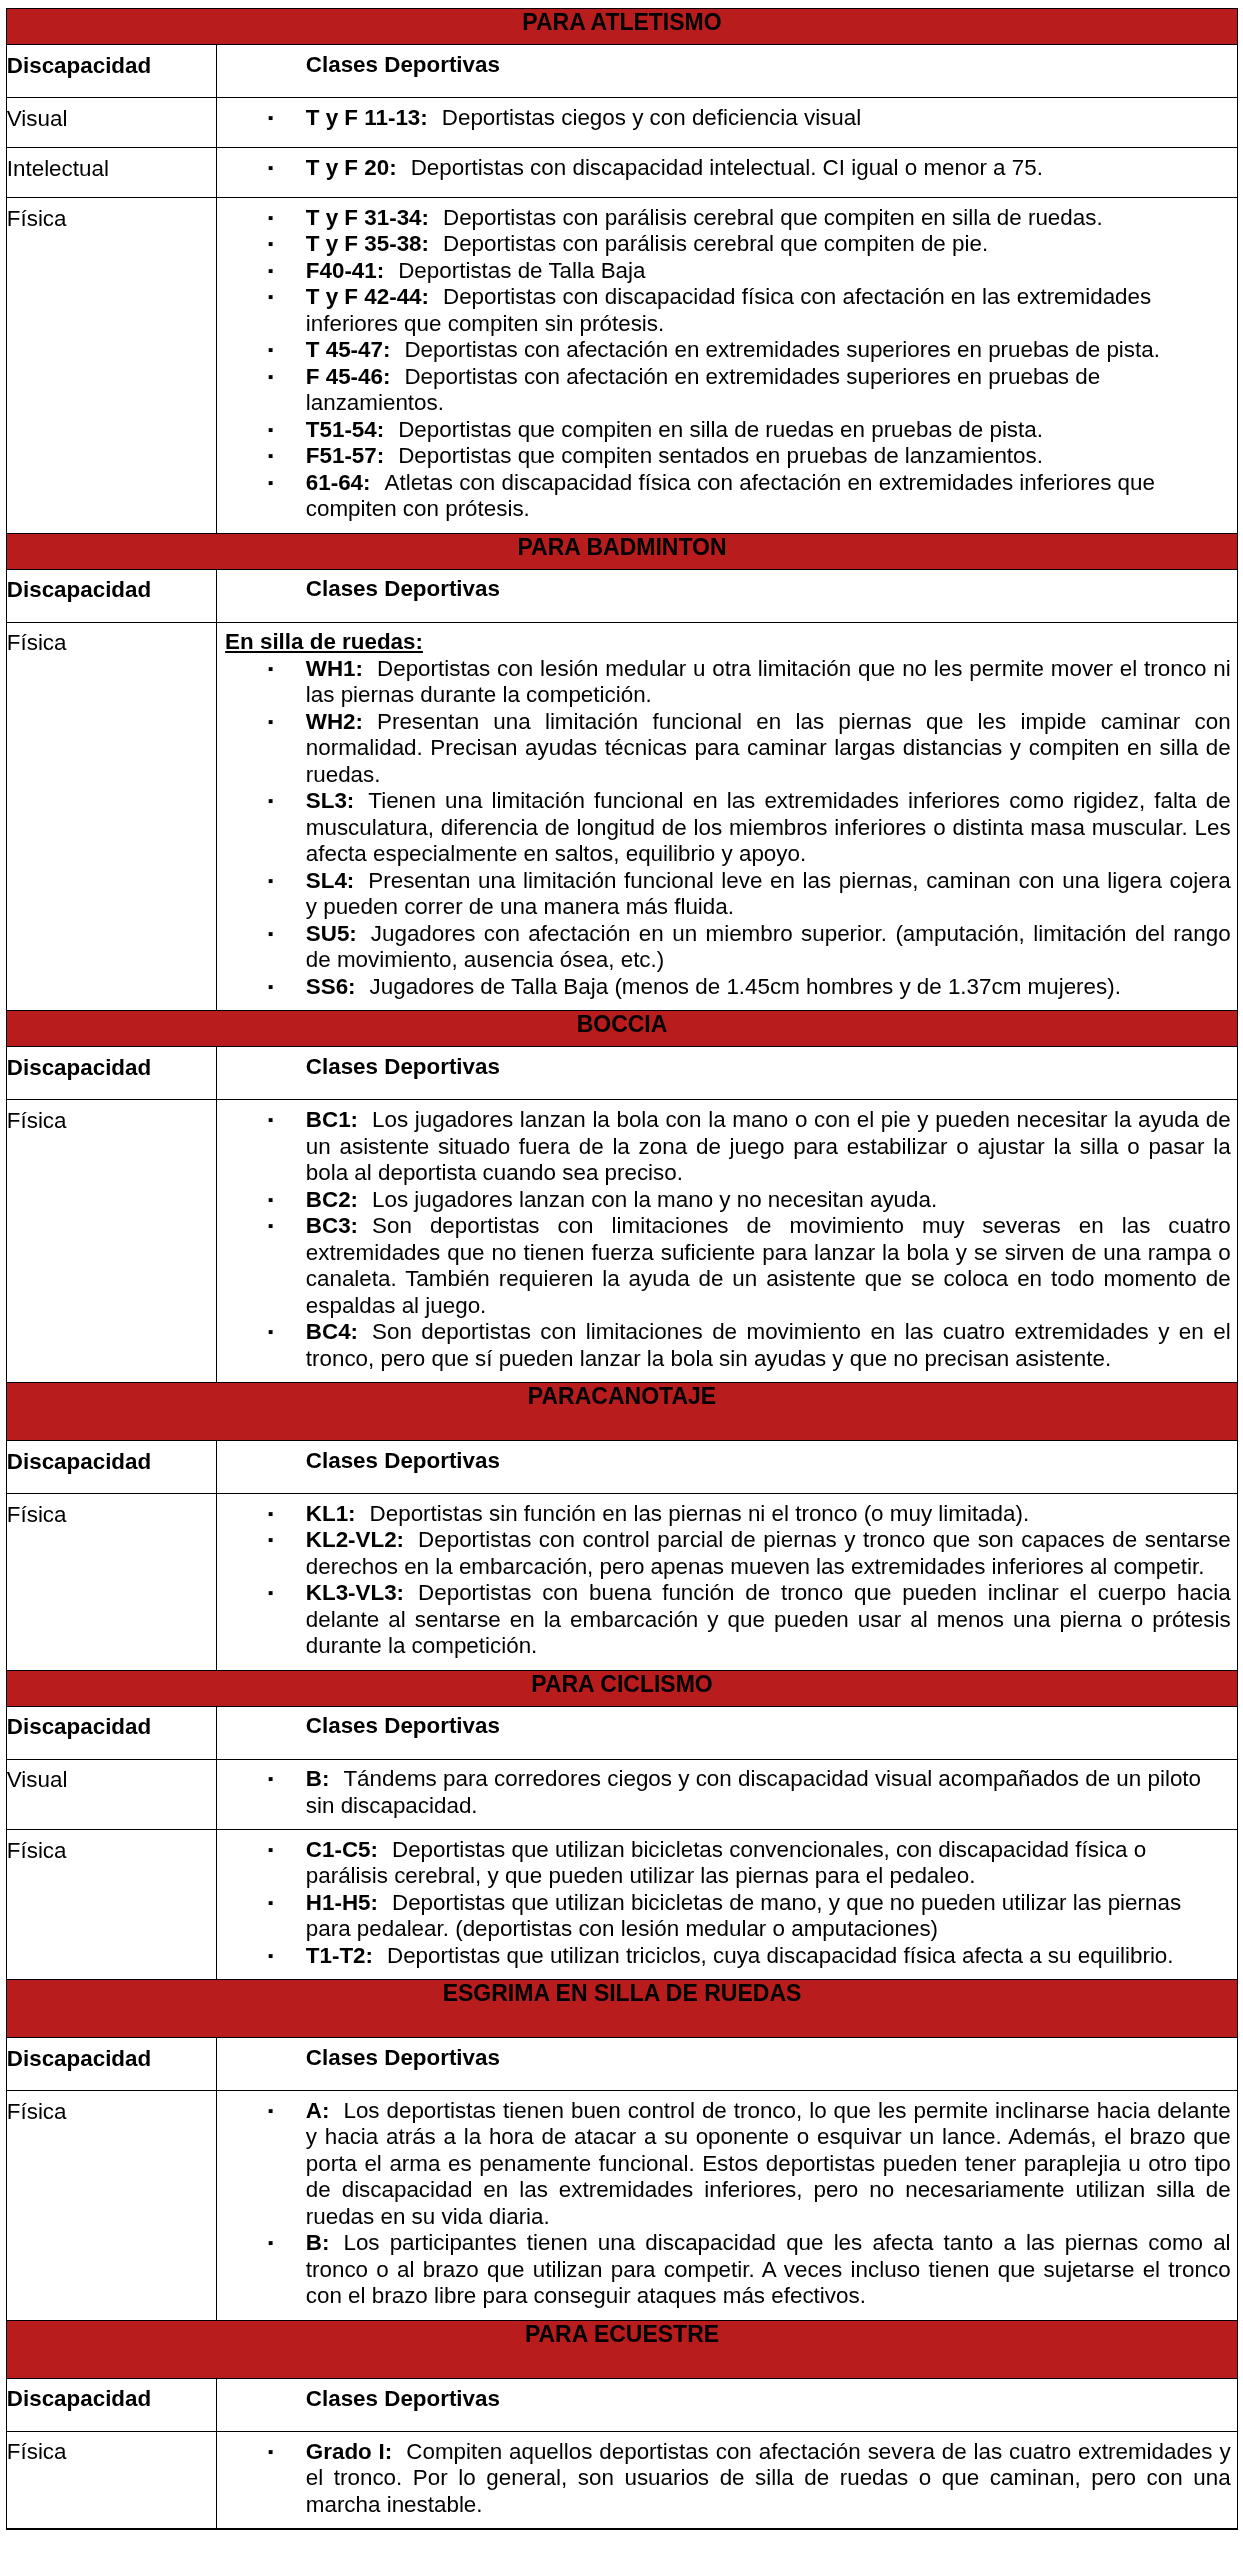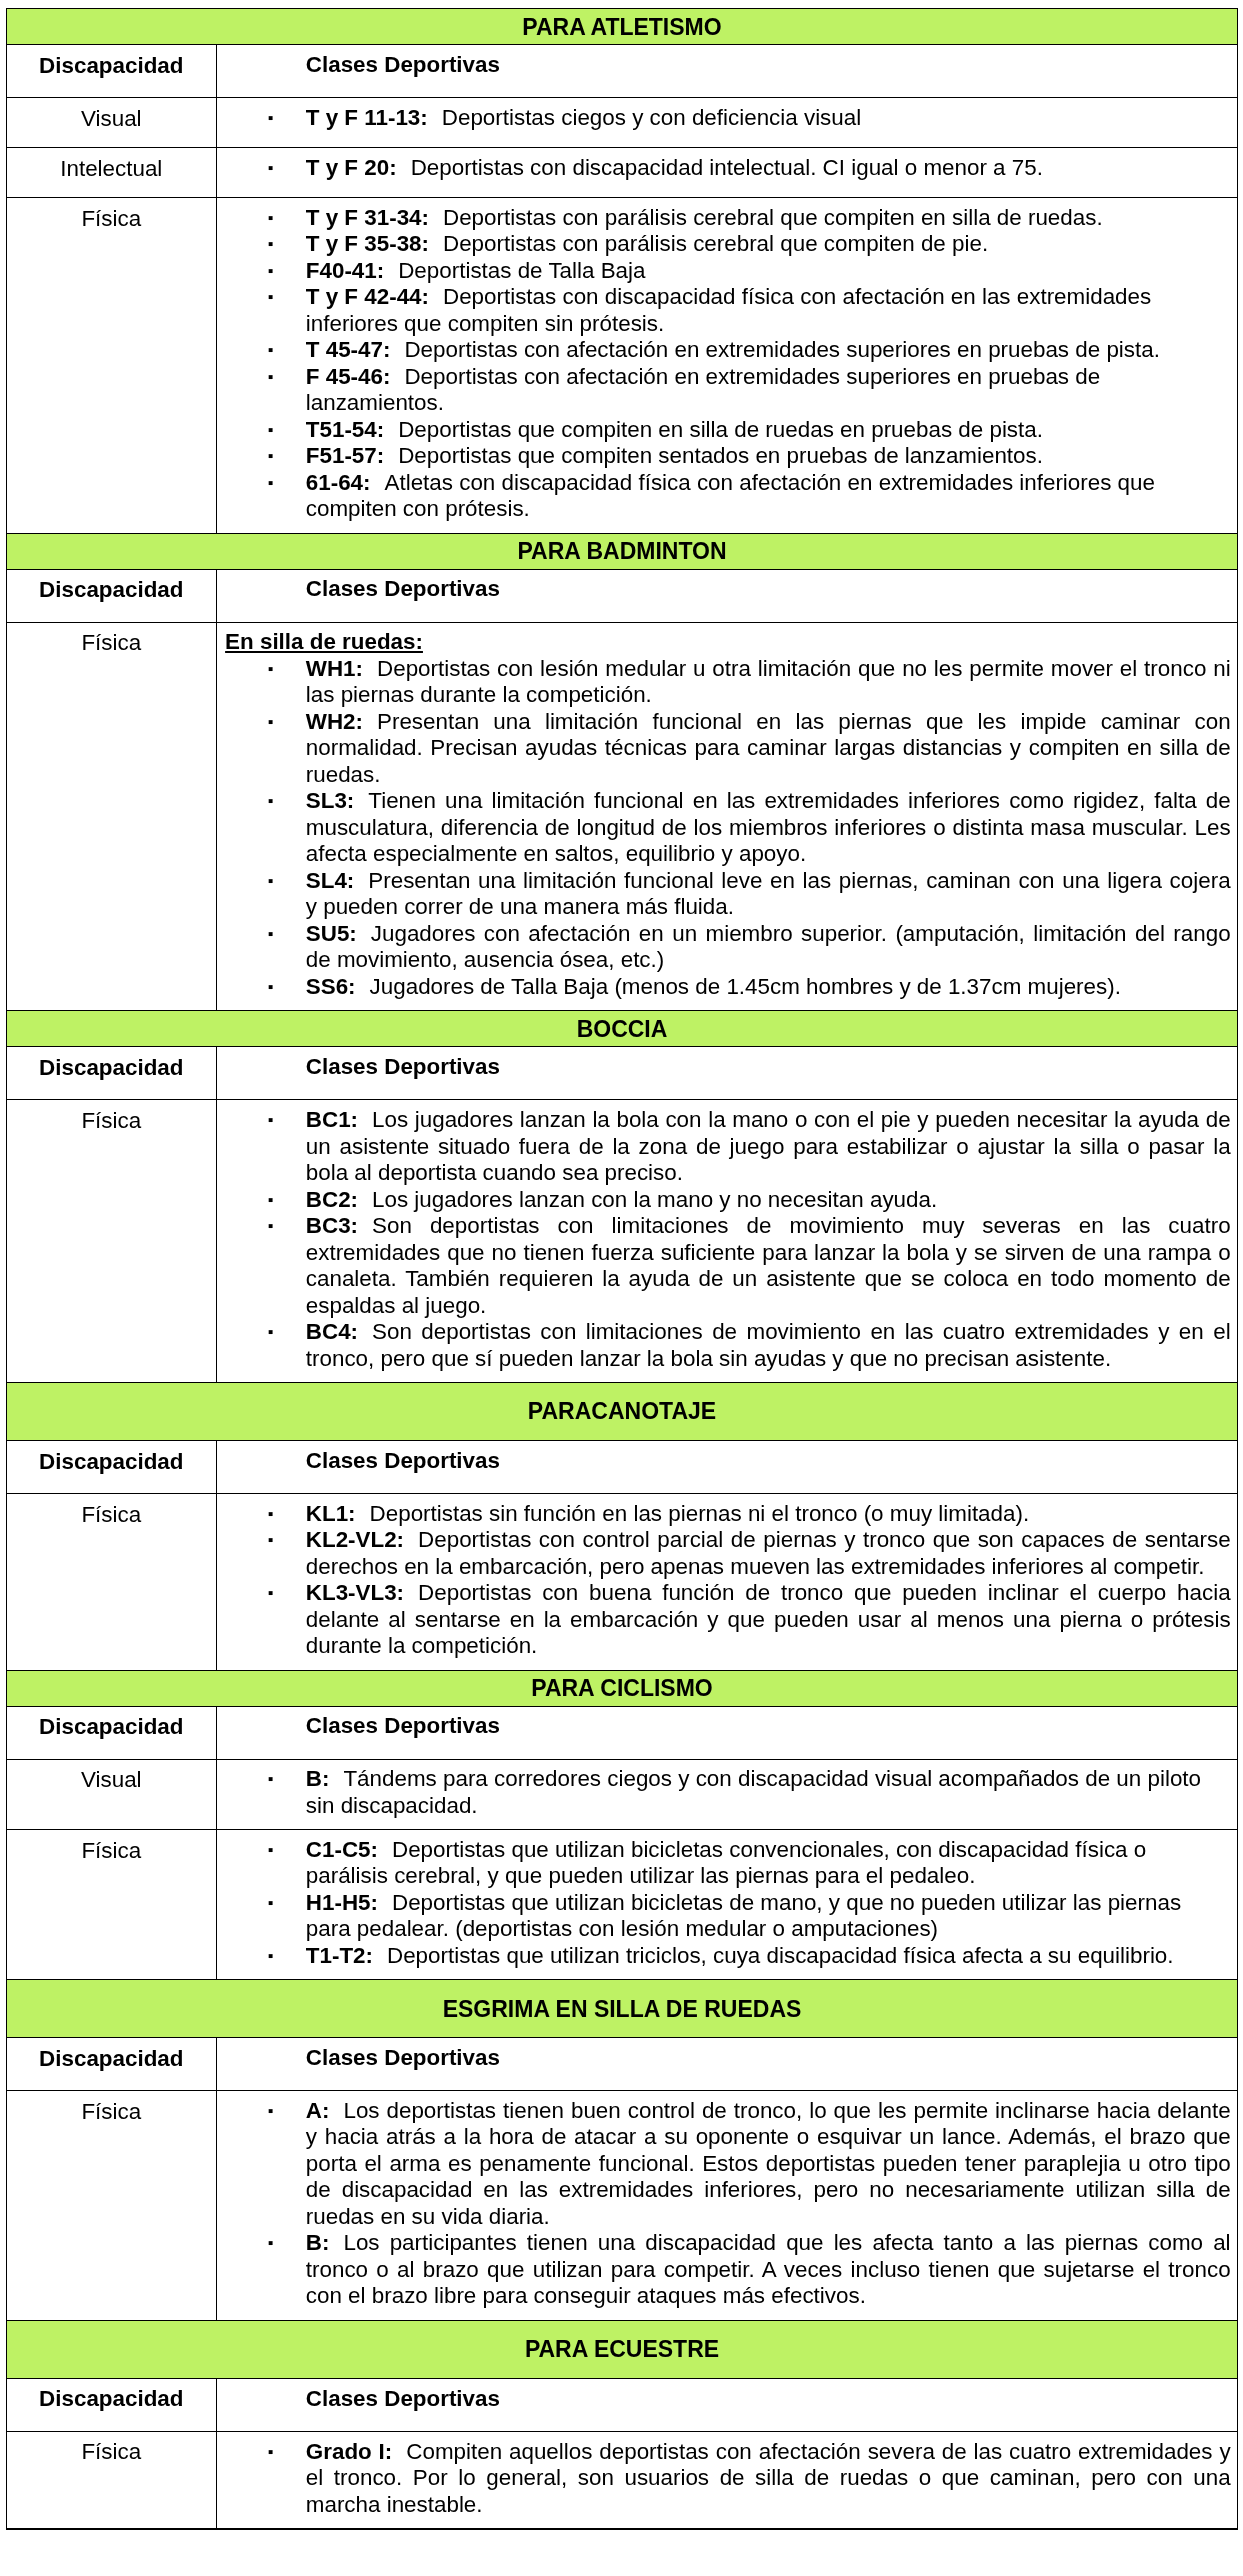--- a/index.html
+++ b/index.html
@@ -13,42 +13,41 @@
     height: 2576px;
     overflow: hidden;
   }
   .page { padding: 8.3px 5.8px 0 5.8px; }
   .table {
     border: 1.7px solid #000;
     font-size: 22.4px;
     line-height: 26.5px;
   }
   .title-row {
-    background: #bef264;
+    background: #b91c1c;
     border-bottom: 1.7px solid #000;
     min-height: 36px;
     display: flex;
-    align-items: center;
+    align-items: flex-start;
     justify-content: center;
   }
   .title-row.tall { min-height: 58px; }
   .title-text {
     font-weight: bold;
     font-size: 23px;
   }
   .row {
     display: flex;
     border-bottom: 1.7px solid #000;
     min-height: 50px;
   }
   .cell-left {
     flex: 0 0 210px;
     width: 210px;
     border-right: 1.7px solid #000;
-    text-align: center;
     padding-top: 7.5px;
     padding-bottom: 6.6px;
   }
   .cell-right {
     flex: 1;
     padding: 6.6px 6.6px 10px 0;
     min-width: 0;
   }
   .header-row { min-height: 53px; }
   .header-right { padding-left: 89px; }

